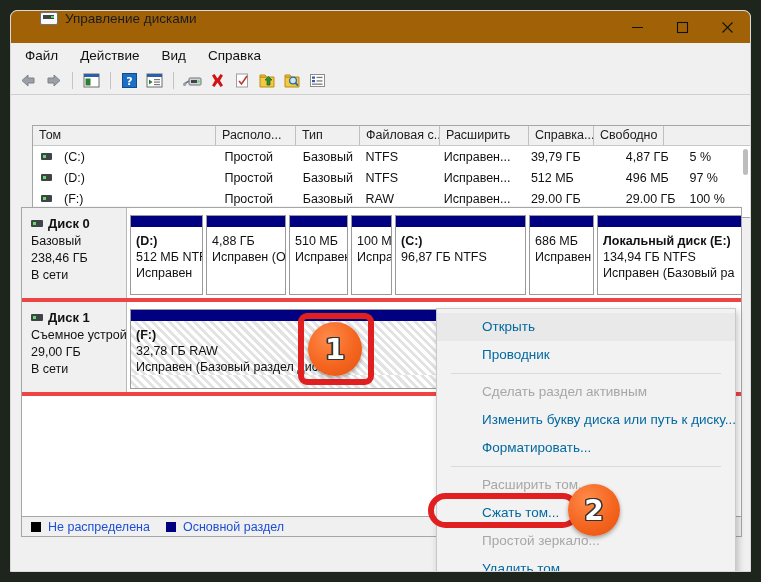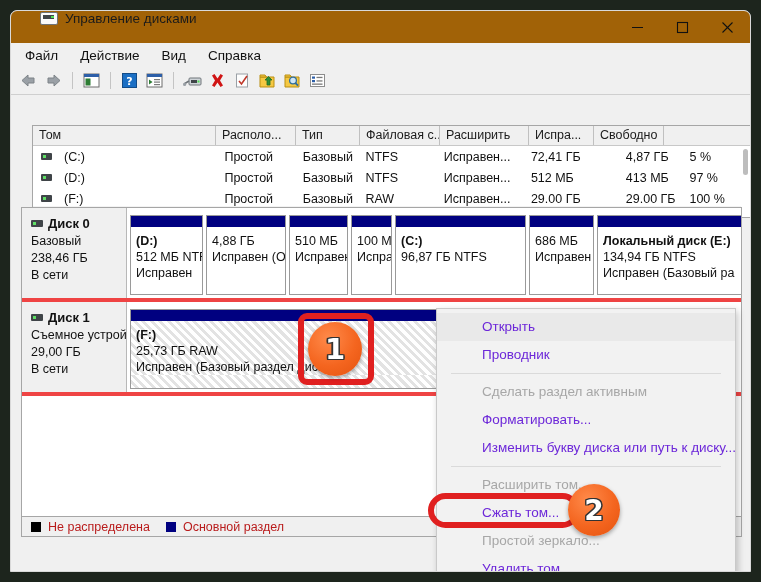--- a/index.html
+++ b/index.html
@@ -97,29 +97,29 @@
   }
   .part.hatch{background:repeating-linear-gradient(45deg,#ffffff 0 3px,#e3e3e3 3px 6px);}
   .part.hatch .pl{background:transparent;}
   
   .legend{
     position:absolute;left:10px;top:506px;width:721px;height:20px;
     background:#f0f0f0;border:1px solid #a6a6a6;border-top:none;box-sizing:border-box;
     display:flex;align-items:center;padding-left:9px;gap:7px;
   }
   .legend .sw{width:10px;height:10px;display:inline-block;}
-  .legend .lt{font-size:12.5px;color:#b91c1c;margin-right:9px;}
+  .legend .lt{font-size:12.5px;color:#1d4ed8;margin-right:9px;}
   
   .ctx{
     position:absolute;left:425px;top:297px;width:300px;
     background:#f2f2f2;border:1px solid #c9c9c9;
     box-shadow:2px 3px 7px rgba(0,0,0,.22);
     padding:4px 0 4px 0;box-sizing:border-box;
   }
-  .ctxitem{height:28px;line-height:28px;padding-left:45px;font-size:13.5px;color:#6d28d9;white-space:nowrap;}
+  .ctxitem{height:28px;line-height:28px;padding-left:45px;font-size:13.5px;color:#0369a1;white-space:nowrap;}
   .ctxitem.first{background:#e9e9e9;}
   .ctxitem.dis{color:#a7a7a7;}
   .ctxsep{height:1px;background:#dadada;margin:4px 14px;}
   
   .badge{
     position:absolute;border-radius:50%;
     background:radial-gradient(circle at 38% 30%,#ff8a4a 0%,#f4651f 55%,#e4530f 100%);
     box-shadow:0 2px 4px rgba(0,0,0,.35);
     display:flex;align-items:center;justify-content:center;
     font-weight:bold;color:#fff;
@@ -259,44 +259,44 @@
     </div>
   </div>
 
   <div class="listwrap">
     <div class="lhead">
       <div class="hc" style="width:183px">Том</div>
       <div class="hc" style="width:80px">Располо...</div>
       <div class="hc" style="width:64px">Тип</div>
       <div class="hc" style="width:80px">Файловая с...</div>
       <div class="hc" style="width:89px">Расширить</div>
-      <div class="hc" style="width:65px">Испра...</div>
+      <div class="hc" style="width:65px">Справка...</div>
       <div class="hc" style="width:70px">Свободно</div>
     </div>
 
     <div class="lrow">
       <div class="volicon"></div>
       <div class="c" style="width:164px">(C:)</div>
       <div class="c" style="width:80px">Простой</div>
       <div class="c" style="width:64px">Базовый</div>
       <div class="c" style="width:80px">NTFS</div>
       <div class="c" style="width:89px">Исправен...</div>
-      <div class="c" style="width:97px">72,41 ГБ</div>
+      <div class="c" style="width:97px">39,79 ГБ</div>
       <div class="c" style="width:65px">4,87 ГБ</div>
       <div class="c" style="width:70px">5 %</div>
     </div>
     <div class="lrow">
       <div class="volicon"></div>
       <div class="c" style="width:164px">(D:)</div>
       <div class="c" style="width:80px">Простой</div>
       <div class="c" style="width:64px">Базовый</div>
       <div class="c" style="width:80px">NTFS</div>
       <div class="c" style="width:89px">Исправен...</div>
       <div class="c" style="width:97px">512 МБ</div>
-      <div class="c" style="width:65px">413 МБ</div>
+      <div class="c" style="width:65px">496 МБ</div>
       <div class="c" style="width:70px">97 %</div>
     </div>
     <div class="lrow">
       <div class="volicon"></div>
       <div class="c" style="width:164px">(F:)</div>
       <div class="c" style="width:80px">Простой</div>
       <div class="c" style="width:64px">Базовый</div>
       <div class="c" style="width:80px">RAW</div>
       <div class="c" style="width:89px">Исправен...</div>
       <div class="c" style="width:97px">29.00 ГБ</div>
@@ -394,21 +394,21 @@
         <div class="dline">Съемное устрой</div>
         <div class="dline">29,00 ГБ</div>
         <div class="dline">В сети</div>
       </div>
       <div class="partwrap">
         <div class="partrow">
           <div class="part hatch" style="width:605px">
             <div class="cap"></div>
             <div class="ptext">
               <div class="pl b">(F:)</div>
-              <div class="pl">25,73 ГБ RAW</div>
+              <div class="pl">32,78 ГБ RAW</div>
               <div class="pl">Исправен (Базовый раздел диска)</div>
             </div>
           </div>
         </div>
       </div>
     </div>
 
   </div>
 
   <div class="legend">
@@ -416,22 +416,22 @@
     <span class="lt">Не распределена</span>
     <span class="sw" style="background:#000080"></span>
     <span class="lt">Основной раздел</span>
   </div>
 
   <div class="ctx">
     <div class="ctxitem first">Открыть</div>
     <div class="ctxitem">Проводник</div>
     <div class="ctxsep"></div>
     <div class="ctxitem dis">Сделать раздел активным</div>
+    <div class="ctxitem">Изменить букву диска или путь к диску...</div>
     <div class="ctxitem">Форматировать...</div>
-    <div class="ctxitem">Изменить букву диска или путь к диску...</div>
     <div class="ctxsep"></div>
     <div class="ctxitem dis">Расширить том...</div>
     <div class="ctxitem">Сжать том...</div>
     <div class="ctxitem dis">Простой зеркало...</div>
     <div class="ctxitem">Удалить том...</div>
 
   </div>
 
 </div>
 

